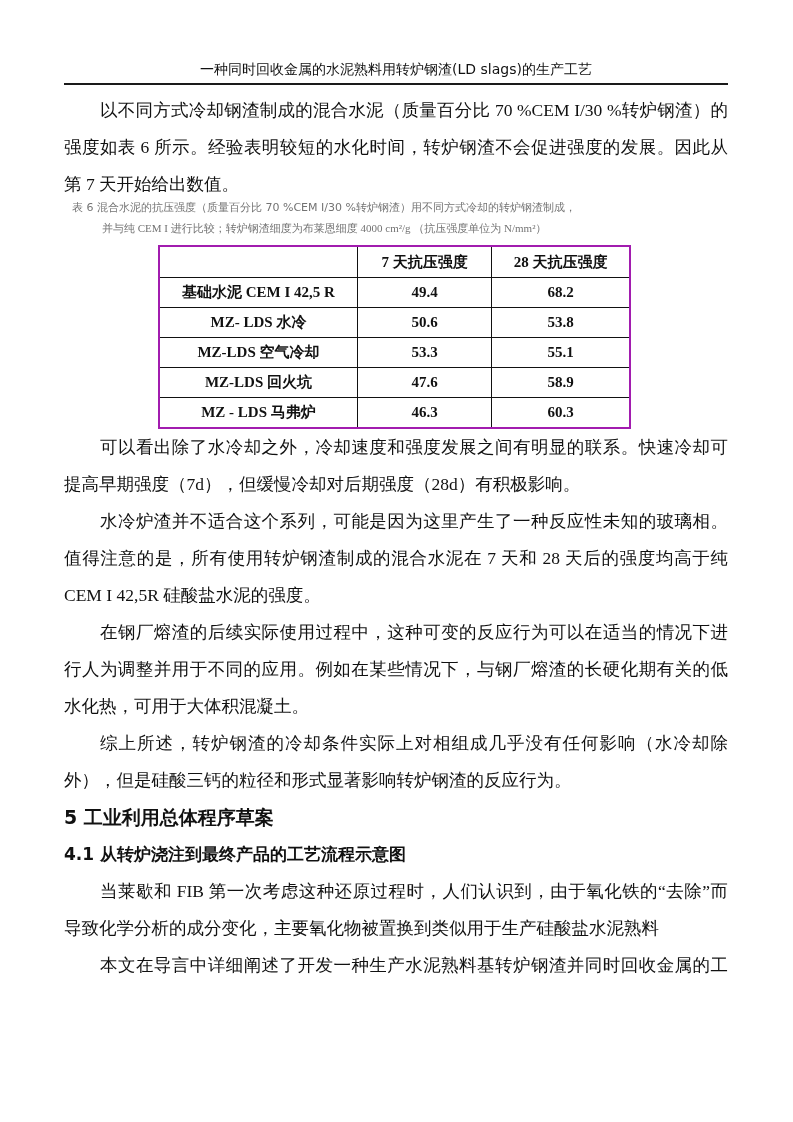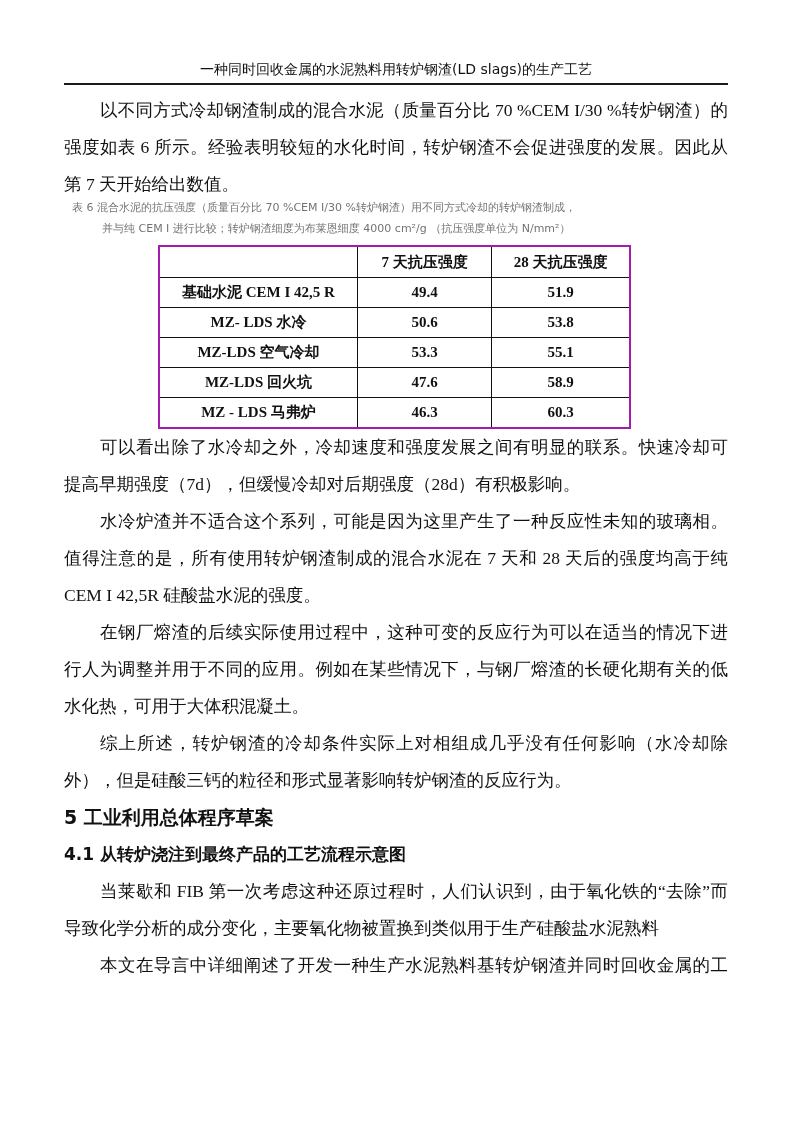--- a/index.html
+++ b/index.html
@@ -29,21 +29,21 @@
     text-align:justify;
     text-indent:36px;
   }
   .caption{
     margin-top:-6px;
     font-family:"DejaVu Sans","Liberation Sans",sans-serif;
     font-size:11px;line-height:21px;
     color:#737373;
     margin-left:8px;
   }
-  .caption .cap2{padding-left:30px;}
+  .caption .cap2{padding-left:30px;font-family:Liberation Serif, serif;}
   table.strength{
     border-collapse:collapse;
     table-layout:fixed;
     margin:6px 0 0 94px;
     font-weight:bold;
     font-size:15px;
     font-family:"Liberation Serif","DejaVu Serif",serif;
   }
   table.strength th,table.strength td{
     border:1.6px solid #111;
@@ -99,21 +99,21 @@
         <tr>
           <th class="c1"></th>
           <th class="c2">7 天抗压强度</th>
           <th class="c3">28 天抗压强度</th>
         </tr>
       </thead>
       <tbody>
         <tr>
           <td class="c1">基础水泥  CEM I 42,5 R</td>
           <td class="c2">49.4</td>
-          <td class="c3">51.9</td>
+          <td class="c3">68.2</td>
         </tr>
         <tr>
           <td class="c1">MZ- LDS  水冷</td>
           <td class="c2">50.6</td>
           <td class="c3">53.8</td>
         </tr>
         <tr>
           <td class="c1">MZ-LDS  空气冷却</td>
           <td class="c2">53.3</td>
           <td class="c3">55.1</td>

